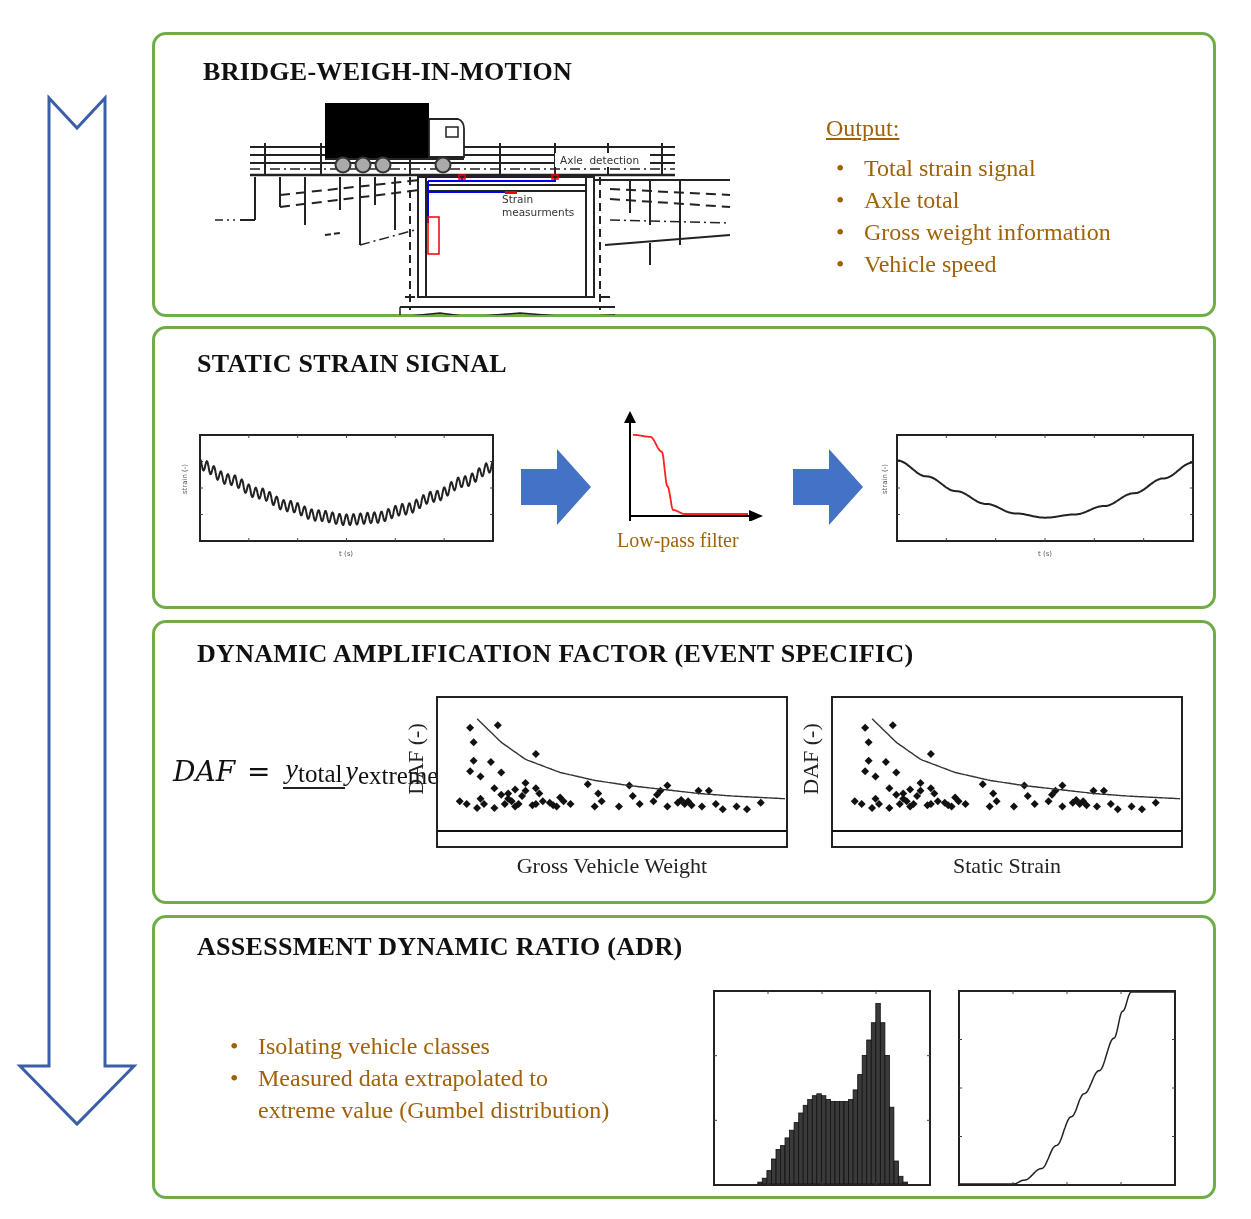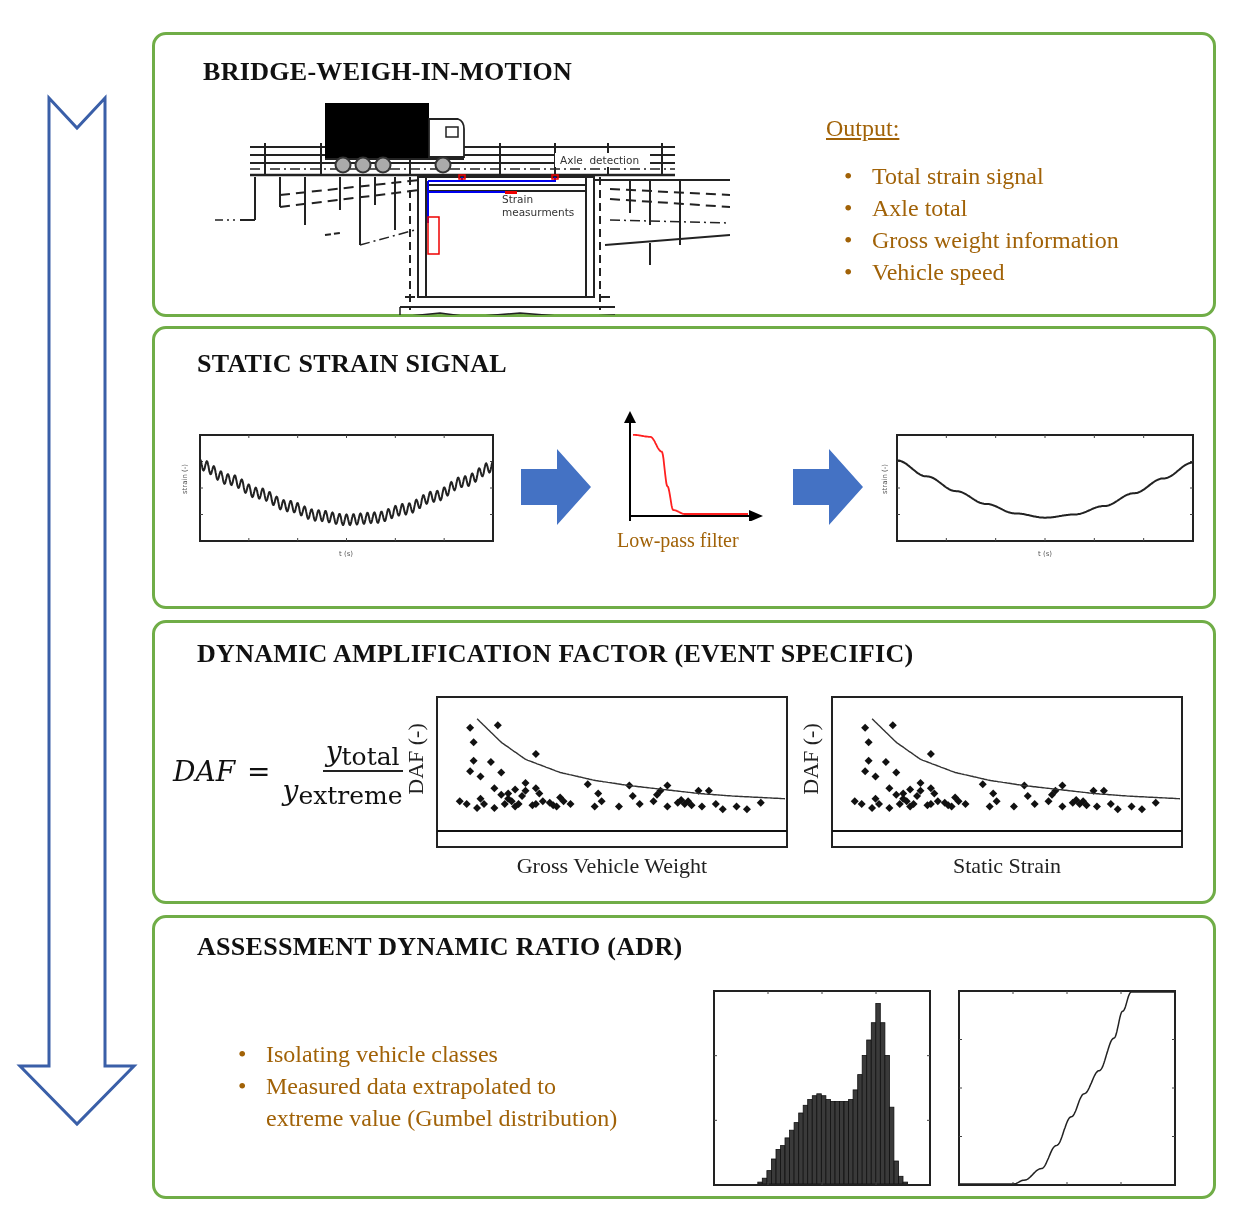--- a/index.html
+++ b/index.html
@@ -4,21 +4,21 @@
 <style>
   html, body { margin: 0; padding: 0; background: #ffffff; }
   body { width: 1251px; height: 1219px; position: relative; overflow: hidden;
          font-family: "Liberation Serif", serif; color: #111; }
   .abs { position: absolute; }
   .panel { position: absolute; left: 152px; width: 1064px; border: 3px solid #70ad47;
            border-radius: 14px; box-sizing: border-box; background: #fff; }
   .panel-title { position: absolute; font-family: "Liberation Serif", serif; font-weight: bold;
                  font-size: 26px; letter-spacing: 0.3px; white-space: nowrap; color: #111; }
   .serif-text { font-family: "Liberation Serif", serif; color: #a16207; }
-  .bullets { list-style: none; margin: 16px; padding: 0; }
+  .bullets { list-style: none; margin: 8px; padding: 0; }
   .bullets li { position: relative; padding-left: 30px; }
   .bullets li::before { content: "\2022"; position: absolute; left: 2px; top: 0; }
   svg text { font-family: "DejaVu Sans", sans-serif; }
   .math { font-family: "DejaVu Serif", serif; }
 </style>
 </head>
 <body>
 
 <svg class="abs" style="left:0;top:0;" width="150" height="1219">
   <polygon points="49,98 77,128 105,98 105,1066 134,1066 77,1124 20,1066 49,1066" fill="#fff" stroke="#3a5fa8" stroke-width="3" stroke-linejoin="miter"></polygon>
@@ -188,21 +188,21 @@
     <text x="172" y="133" font-size="7" fill="#555" text-anchor="middle">t (s)</text>
   </svg>
 </div>
 
 <div class="panel" style="top:620px;height:284px;">
   <div class="panel-title" style="left:42px;top:16px;">DYNAMIC AMPLIFICATION FACTOR (EVENT SPECIFIC)</div>
 
   <div class="abs math" style="left:18px;top:103px;height:90px;display:flex;align-items:center;font-size:28px;">
     <span style="font-style:italic;">DAF</span>
     <span style="margin:0 12px;">=</span>
-    <span style="display:inline-flex;flex-direction:column;align-items:flex-end;">
+    <span style="display:inline-flex;flex-direction:row;align-items:flex-start;font-family:Liberation Serif, serif;">
       <span style="border-bottom:2px solid #222;padding:0 3px 2px 3px;">
         <span style="font-style:italic;">y</span><span style="font-size:25px;position:relative;top:4px;">total</span>
       </span>
       <span style="padding-top:2px;">
         <span style="font-style:italic;">y</span><span style="font-size:25px;position:relative;top:4px;">extreme</span>
       </span>
     </span>
   </div>
 
   <svg class="abs" style="left:240px;top:60px;" width="400" height="200">

